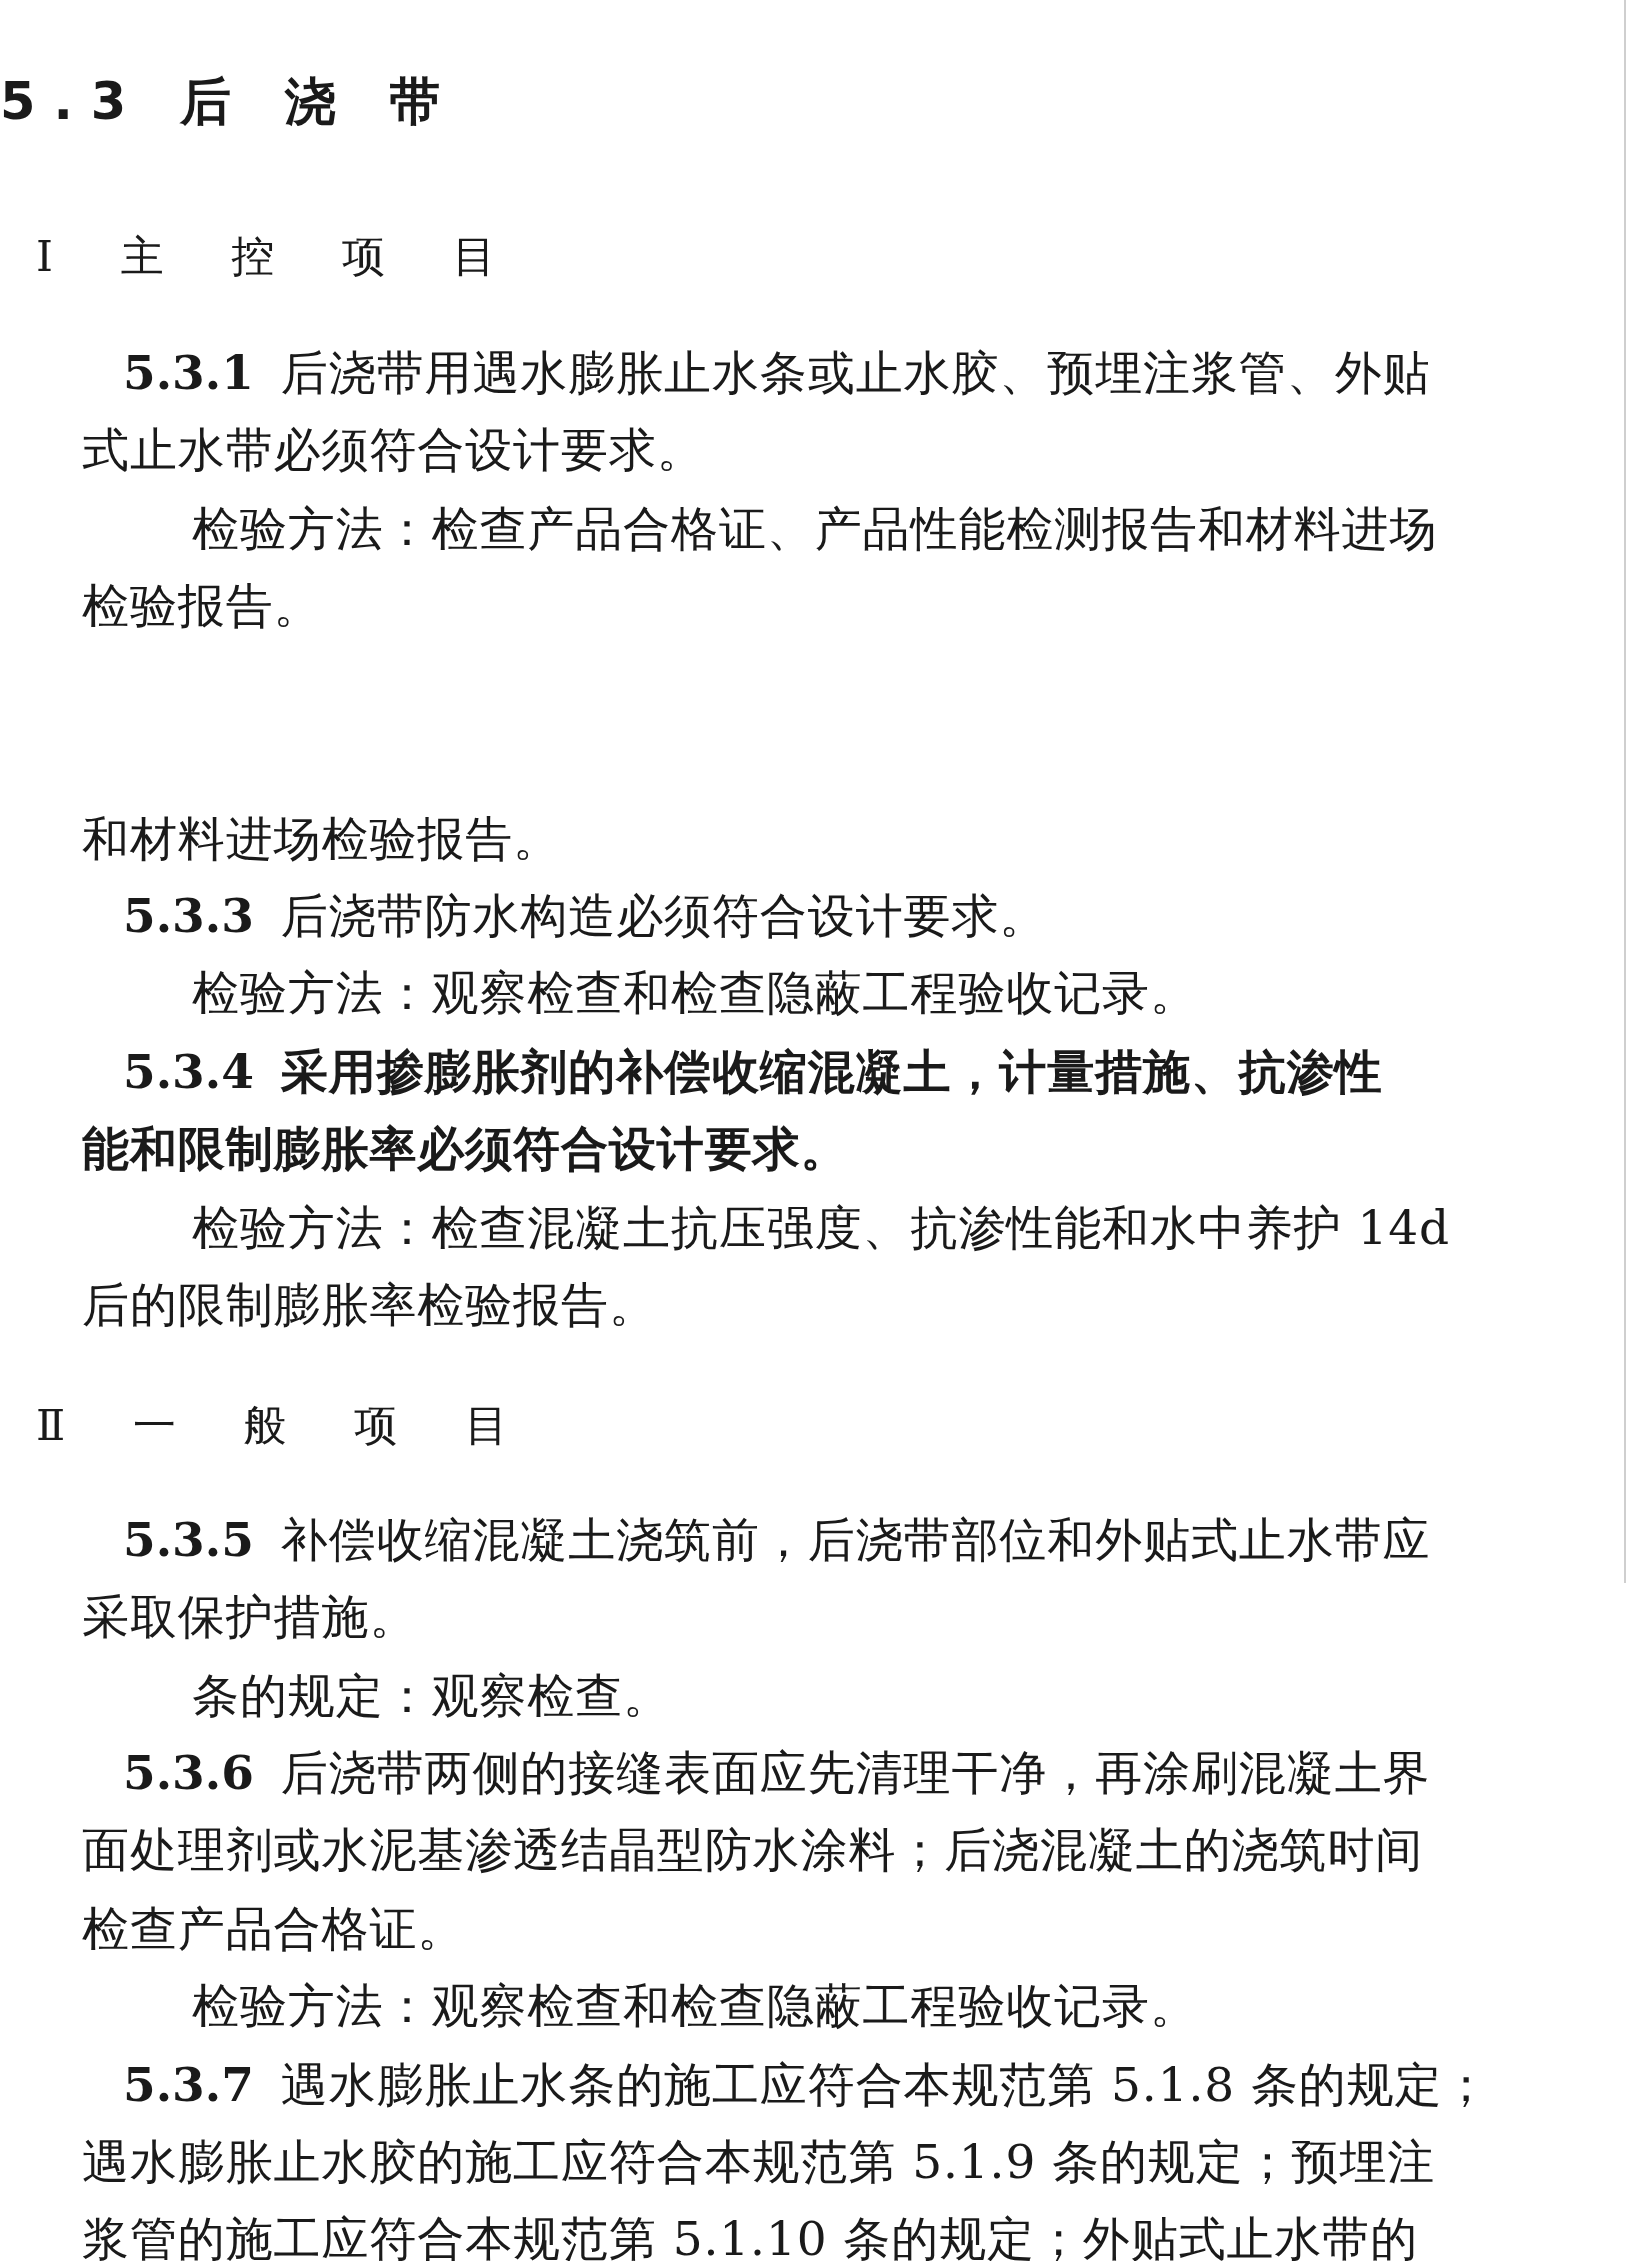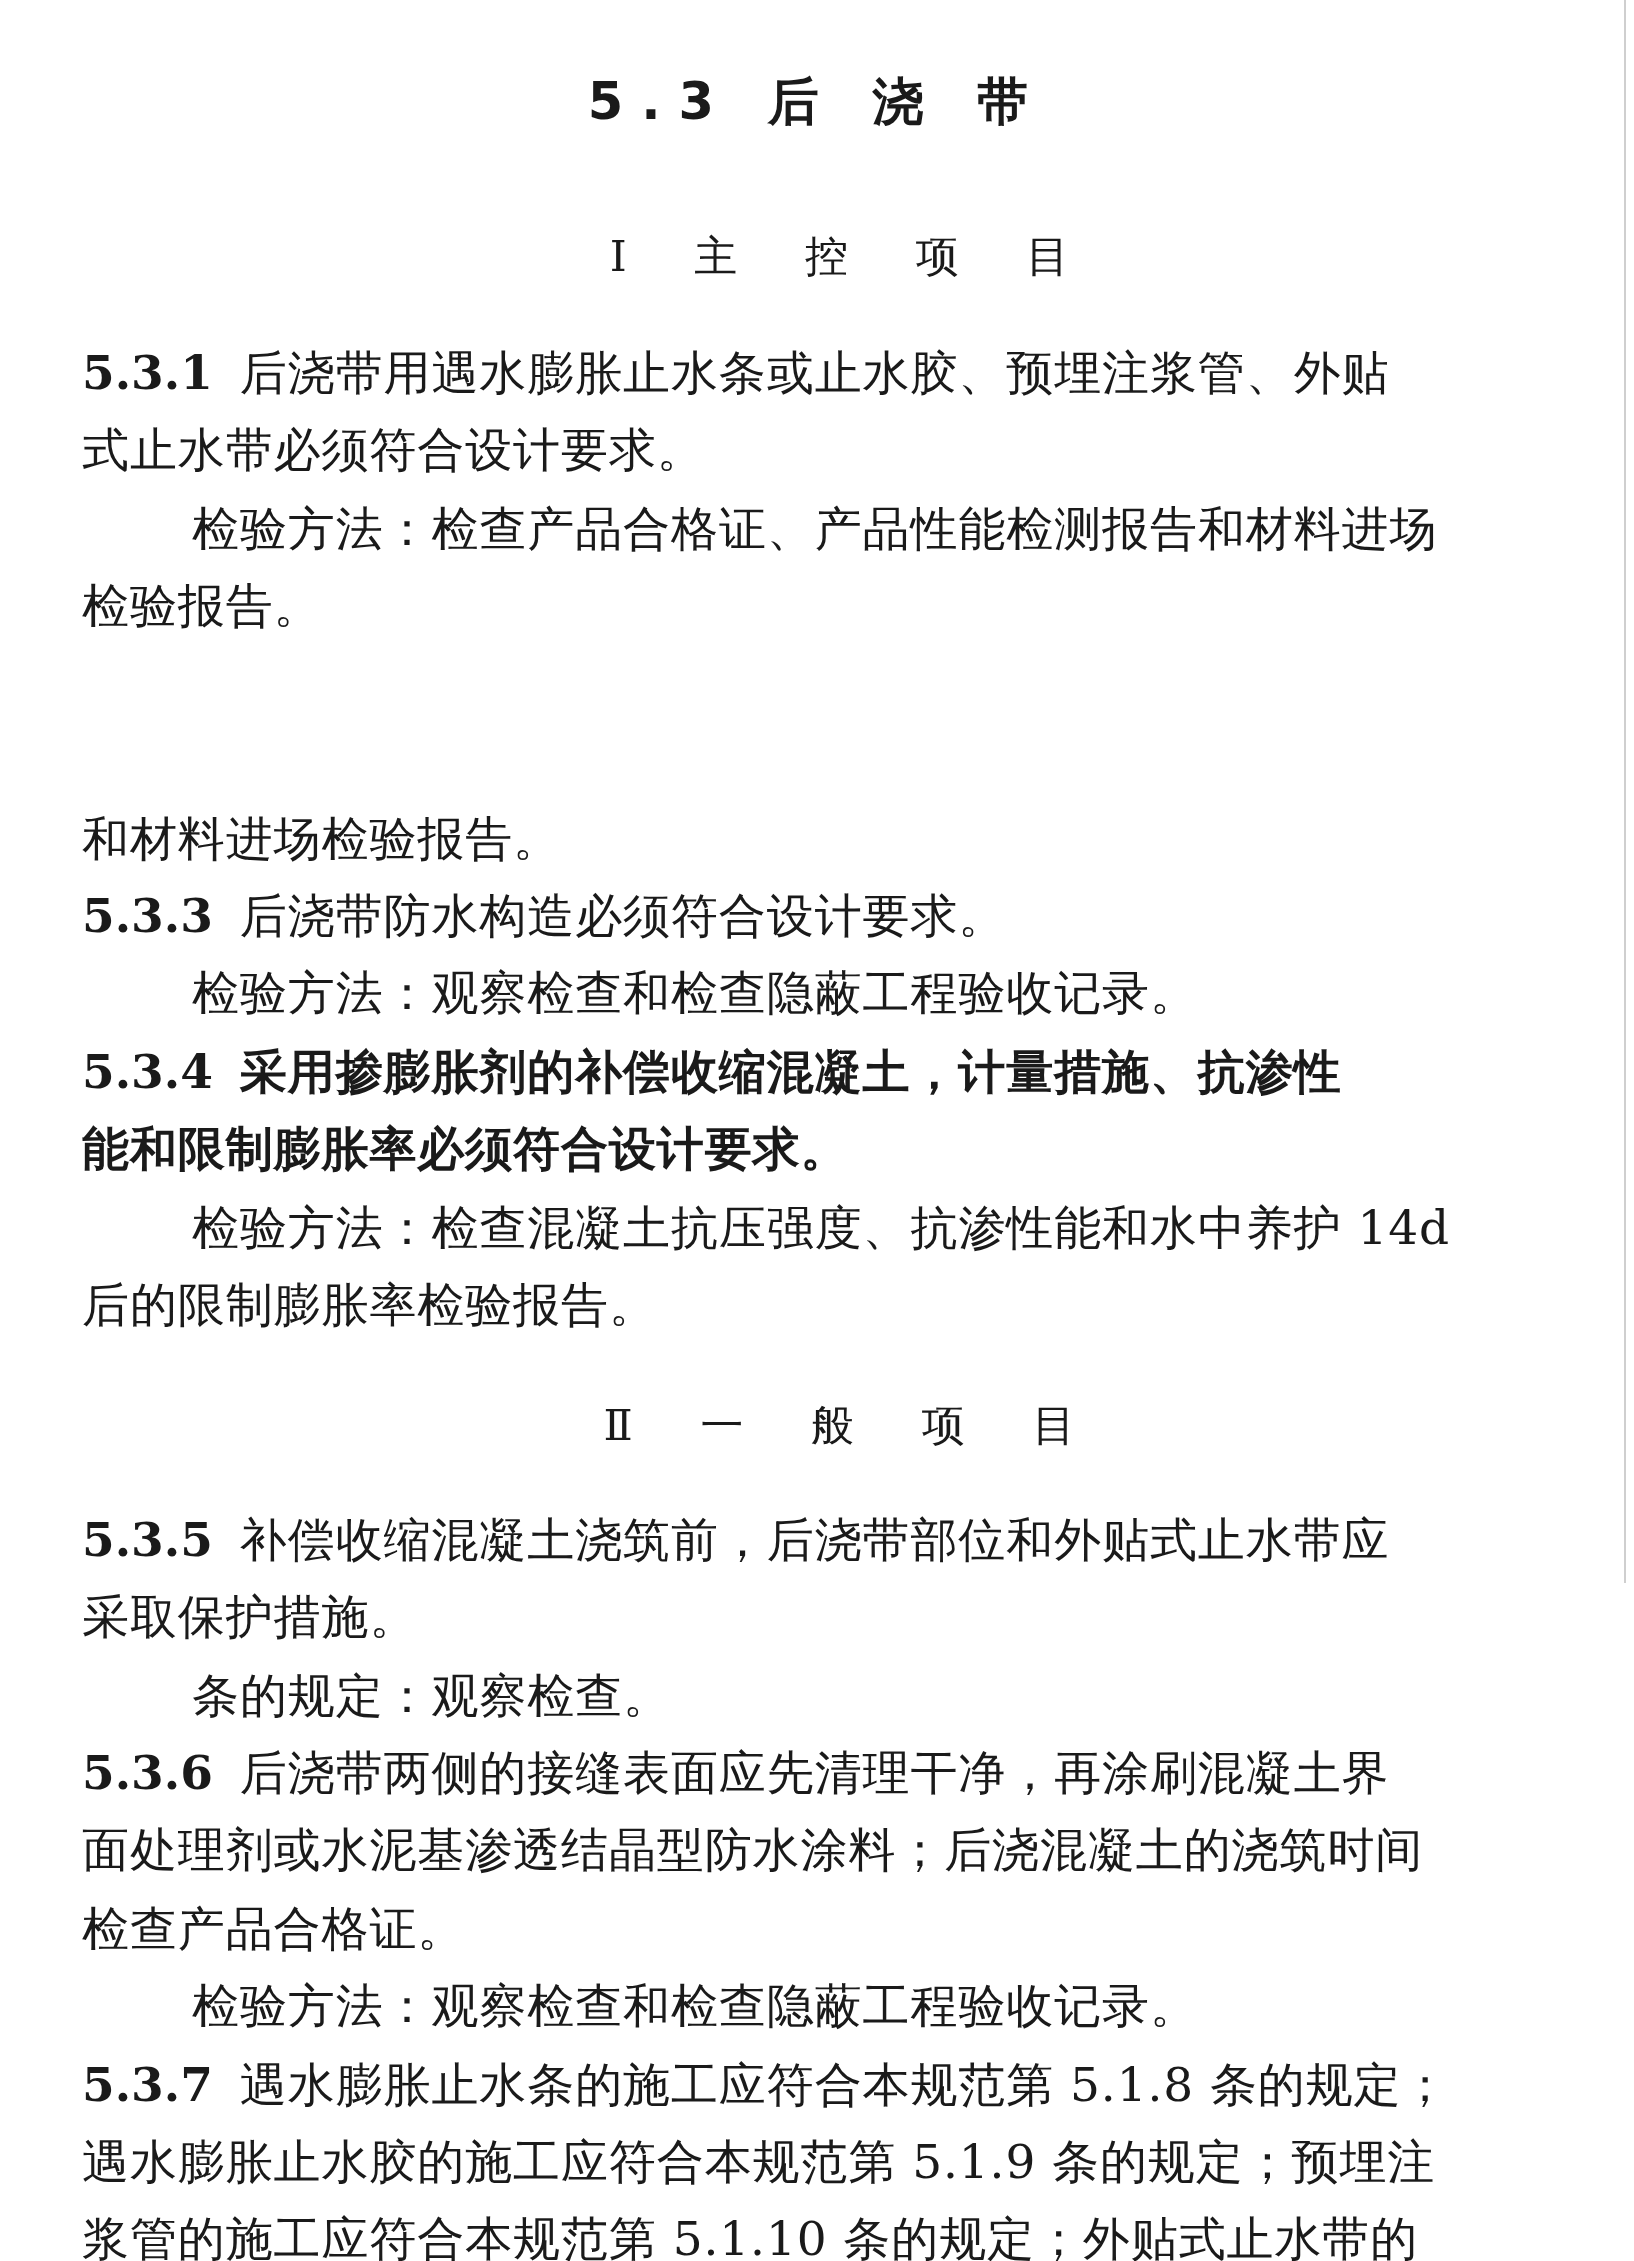--- a/index.html
+++ b/index.html
@@ -2,28 +2,28 @@
 <html style="font-size:7.2px"><head>
 <meta charset="utf-8">
 <style>
   html, body { margin: 0; padding: 0; }
   body {
     width: 1634px; height: 2475px; background: #ffffff; position: relative; overflow: hidden;
     font-family: "DejaVu Serif", "Liberation Serif", serif; color: #1a1a1a;
   }
   .page { position: absolute; left: 0; top: 0; width: 1634px; height: 2475px; }
   .right-rule { position: absolute; left: 1624px; top: 0; width: 1.8px; height: 1583px; background: #cfcfcf; }
-  .center { position: absolute; left: 0; width: 1634px; text-align: center; white-space: nowrap; }
+  .center { position: absolute; left: 0; width: 1634px; white-space: nowrap; }
   .title { top: 68px; font-size: 51px; font-weight: bold; letter-spacing: 18px; font-family: "DejaVu Sans", sans-serif; }
   .subhead { font-size: 43px; letter-spacing: 27px; padding-left: 36px; }
   .sub1 { top: 228px; }
   .sub2 { top: 1397px; }
   .line { position: absolute; left: 82px; width: 1524px; font-size: 47px; line-height: 63px; white-space: nowrap; letter-spacing: 0.9px; }
   .indent { left: 192px; width: 1414px; }
-  .num { font-weight: bold; font-family: "DejaVu Serif", serif; margin-right: 27px; letter-spacing: 0; }
+  .num { font-weight: bold; font-family: "DejaVu Serif", serif; margin-right: 27px; letter-spacing: 0; margin-left: 41px; }
   .bold { font-weight: bold; font-family: "DejaVu Sans", sans-serif; }
 </style>
 </head>
 <body>
 
 <div class="page">
   <div class="right-rule"></div>
 
   <div class="center title">5.3 后 浇 带</div>
   <div class="center subhead sub1">Ⅰ 主 控 项 目</div>

